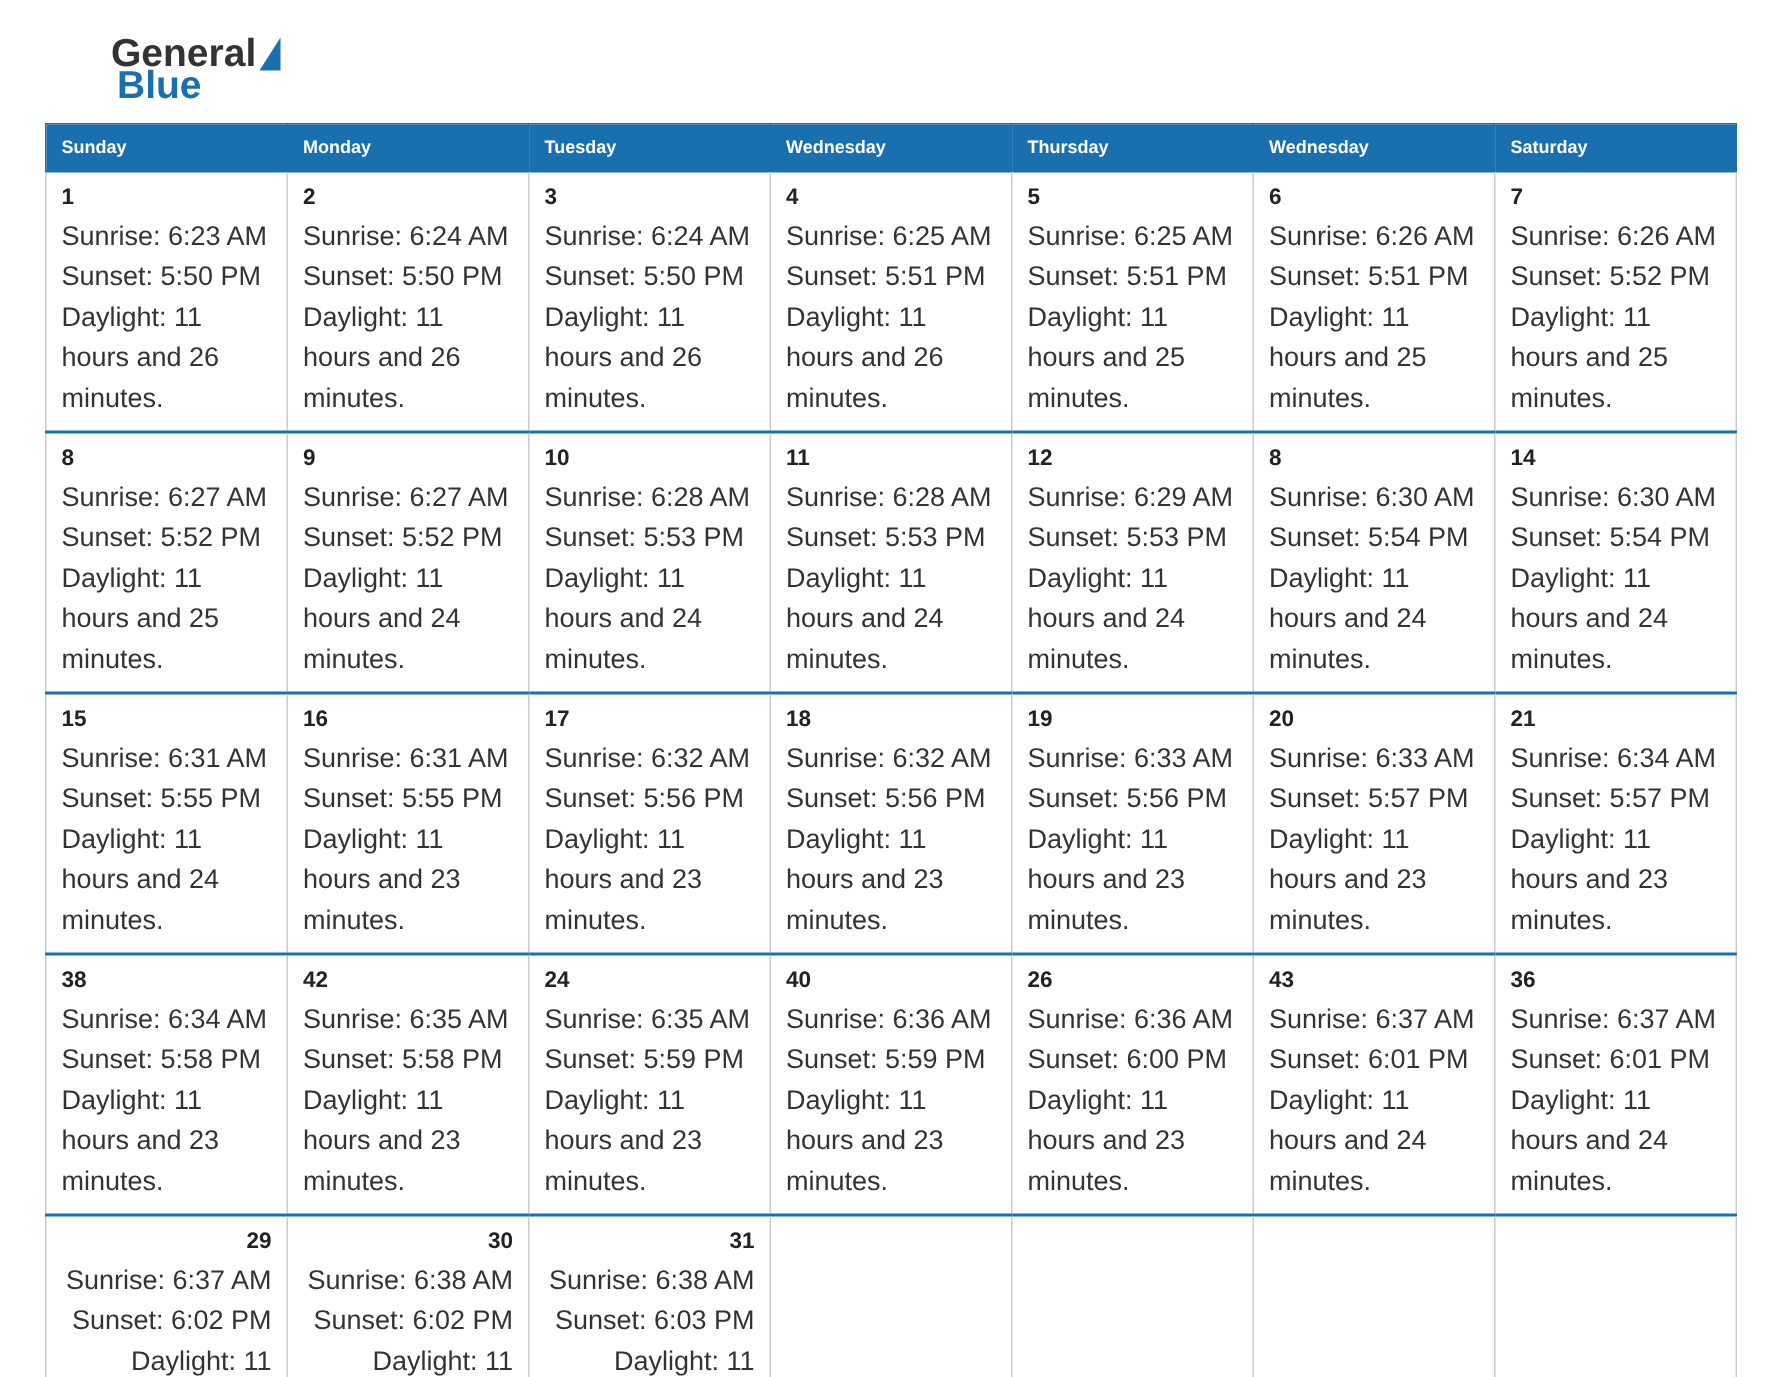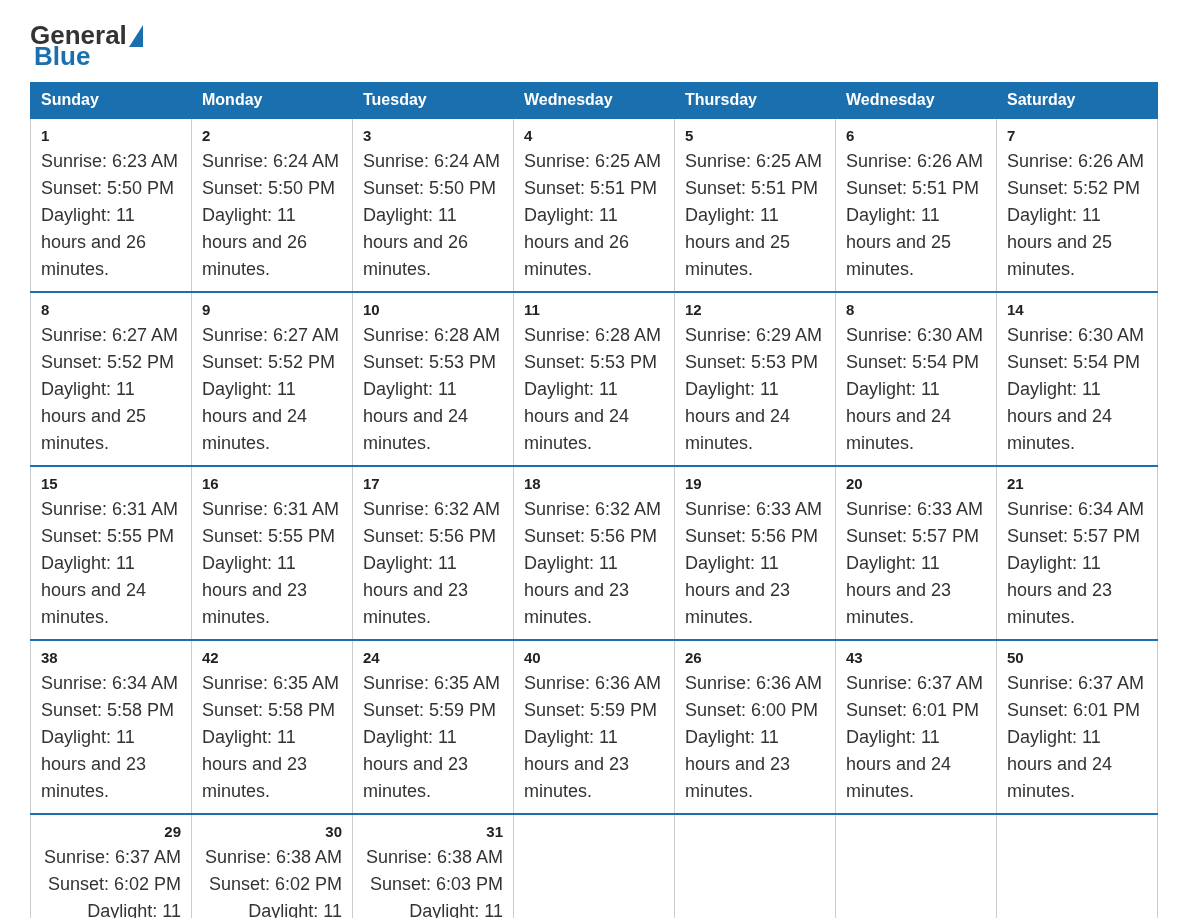--- a/index.html
+++ b/index.html
@@ -8,20 +8,21 @@
       background: #fff;
       width: 1188px;
       min-height: 918px;
       padding: 20px 30px;
     }
     .header {
       display: flex;
       align-items: center;
       justify-content: space-between;
       margin-bottom: 10px;
+      margin-left: 44px;
     }
     .logo {
       display: flex;
       flex-direction: column;
       align-items: flex-start;
     }
     .logo-text {
       display: flex;
       align-items: center;
       font-size: 26px;
@@ -59,21 +60,21 @@
       margin-top: 4px;
     }
     table {
       width: 100%;
       border-collapse: collapse;
       margin-top: 10px;
     }
     thead tr th {
       background-color: #1a6faf;
       color: #fff;
-      font-size: 16px;
+      font-size: 12px;
       font-weight: bold;
       padding: 8px 10px;
       text-align: left;
       border: 1px solid #1a6faf;
     }
     tbody tr td {
       vertical-align: top;
       padding: 8px 10px;
       border-left: 1px solid #ccc;
       border-right: 1px solid #ccc;
@@ -244,21 +245,21 @@
         </td>
         <td>
           <div class="day-number">26</div>
           <div class="day-info">Sunrise: 6:36 AM<br>Sunset: 6:00 PM<br>Daylight: 11 hours and 23 minutes.</div>
         </td>
         <td>
           <div class="day-number">43</div>
           <div class="day-info">Sunrise: 6:37 AM<br>Sunset: 6:01 PM<br>Daylight: 11 hours and 24 minutes.</div>
         </td>
         <td>
-          <div class="day-number">50</div>
+          <div class="day-number">36</div>
           <div class="day-info">Sunrise: 6:37 AM<br>Sunset: 6:01 PM<br>Daylight: 11 hours and 24 minutes.</div>
         </td>
       </tr>
       <tr class="week-row">
         <td>
           <div class="day-number">29</div>
           <div class="day-info">Sunrise: 6:37 AM<br>Sunset: 6:02 PM<br>Daylight: 11 hours and 24 minutes.</div>
         </td>
         <td>
           <div class="day-number">30</div>

